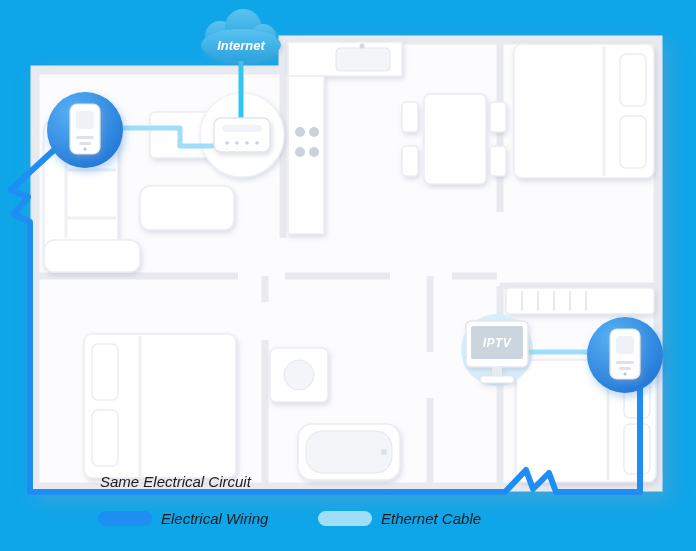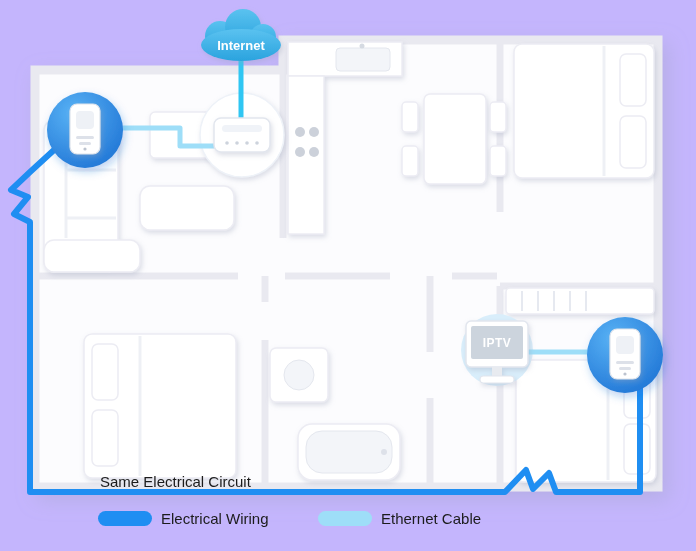--- a/index.html
+++ b/index.html
@@ -1,18 +1,18 @@
 <!DOCTYPE html>
 <html><head>
 <meta charset="utf-8">
 <style>
   html,body{margin:0;padding:0;background:#ffffff;}
   .canvas{
-    width:696px;height:551px;position:relative;background:#c4b5fd;
-    font-family:"Liberation Sans", sans-serif;overflow:hidden;
+    width:696px;height:551px;position:relative;background:#0ea5e9;
+    font-family:"Liberation Sans", sans-serif;overflow:hidden;font-style:italic;
   }
   svg{display:block;}
   text{font-family:"Liberation Sans", sans-serif;}
   .label-dark{fill:#1c1c1c;font-size:15px;}
   .label-white{fill:#ffffff;font-size:13px;font-weight:bold;}
   .iptv-text{fill:#ffffff;font-size:12px;font-weight:bold;letter-spacing:0.5px;}
   .furn{fill:#ffffff;stroke:#ececf3;stroke-width:1.5;}
   .furn-inner{fill:#f3f5f9;stroke:#e4e7ee;stroke-width:1;}
   .fold{stroke:#eef0f5;stroke-width:3;}
 </style>

